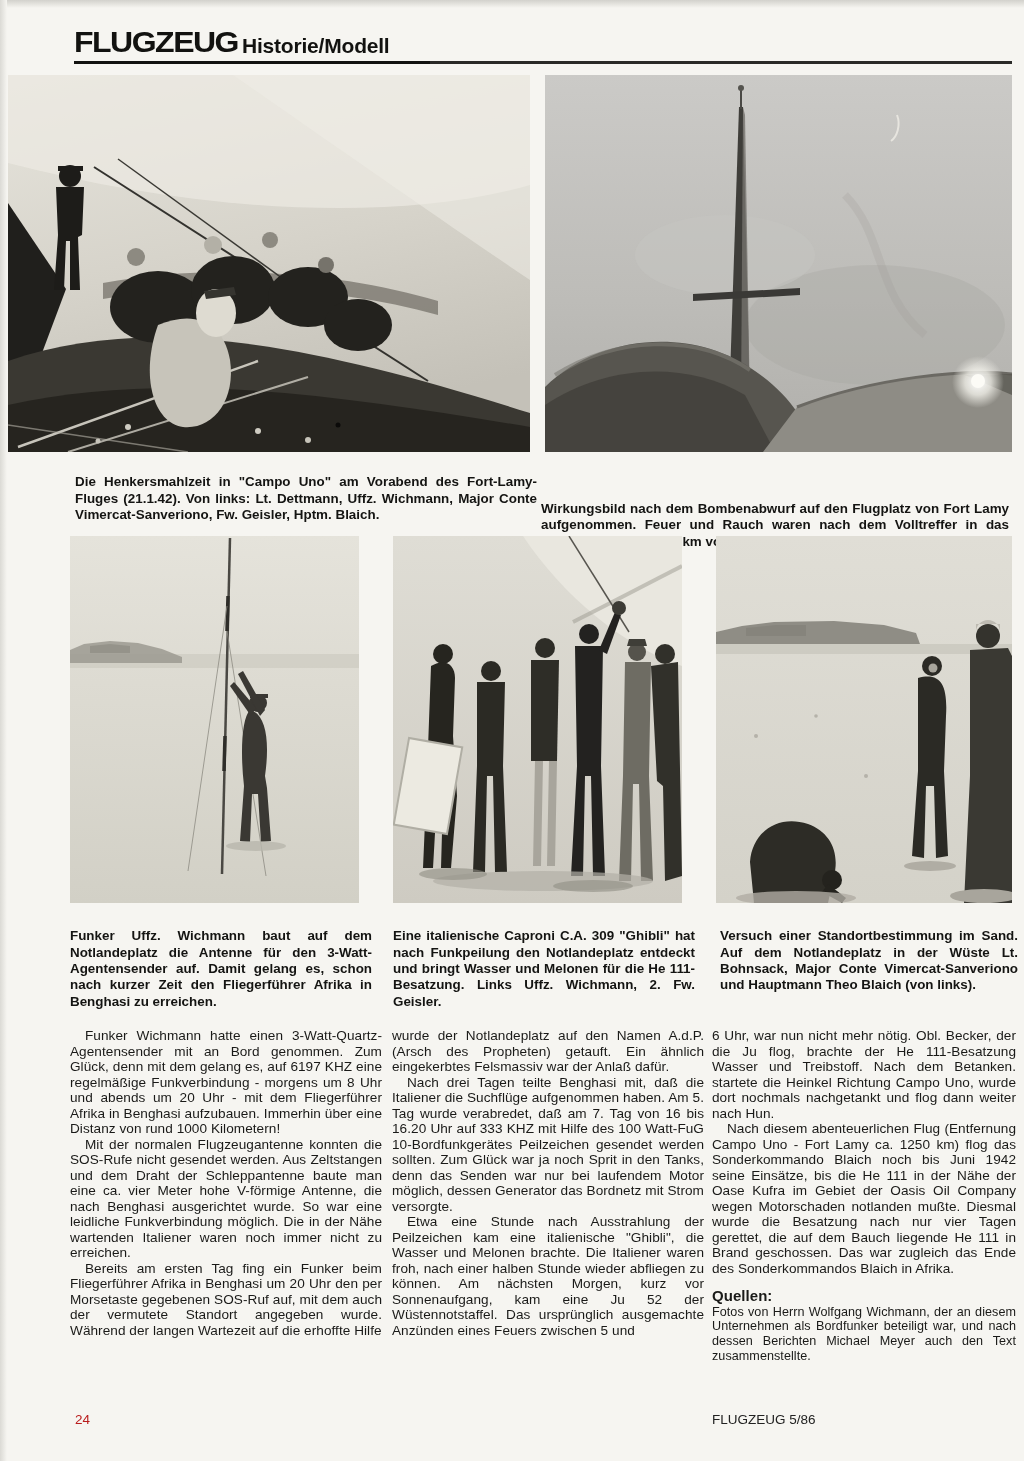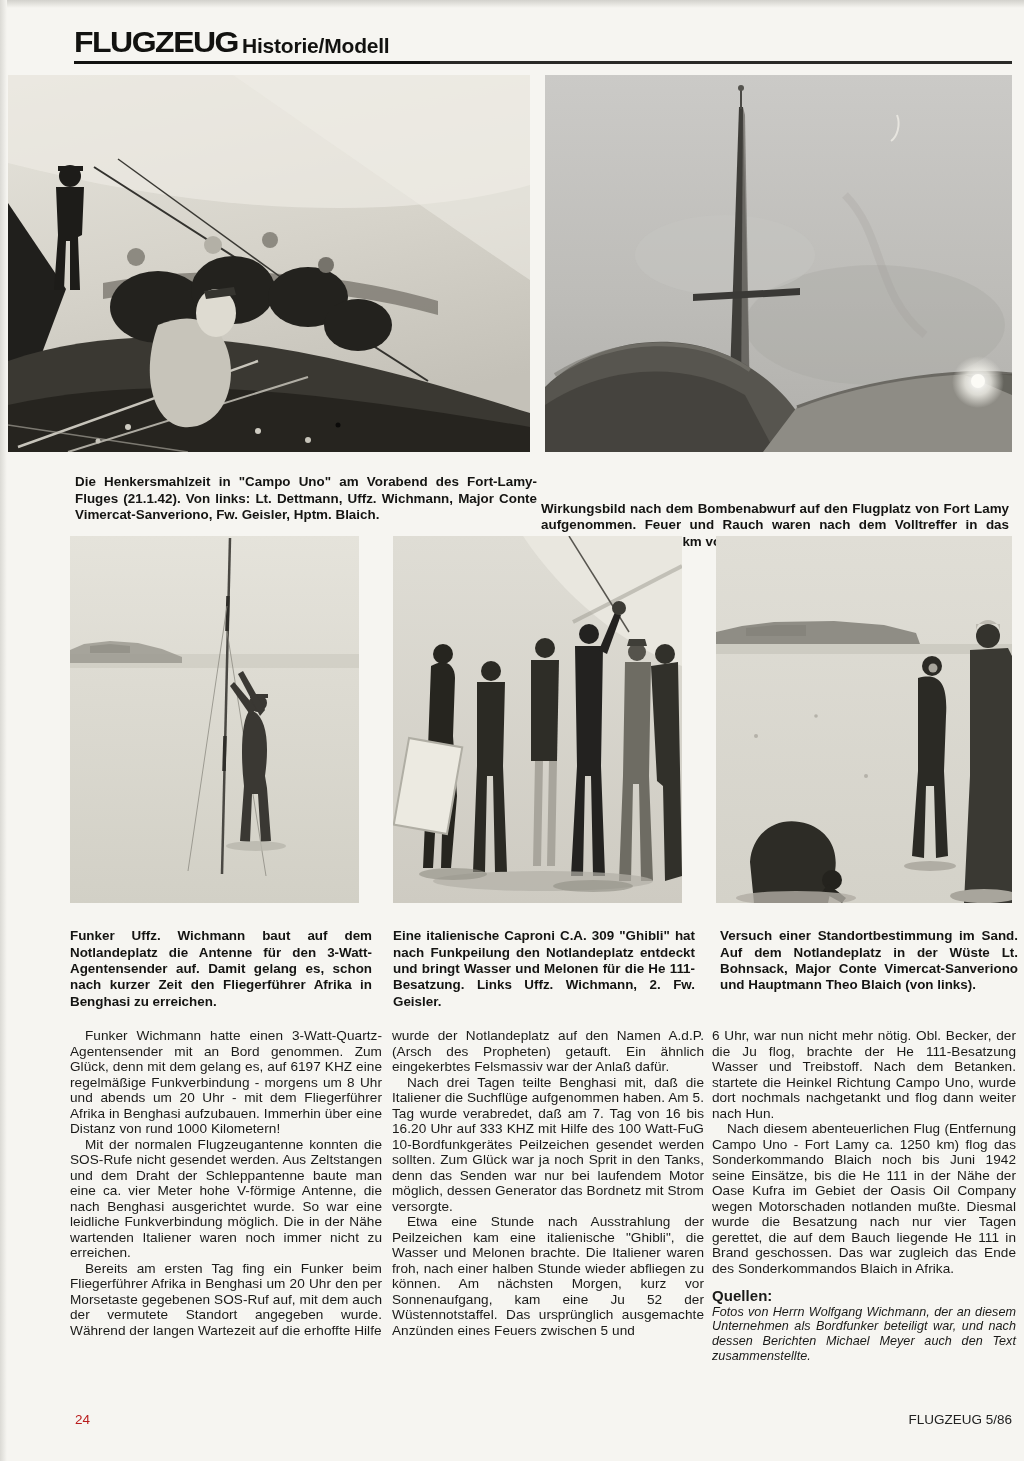--- a/index.html
+++ b/index.html
@@ -38,24 +38,24 @@
   .cap-mid-right  { left:720px; top:915px; width:298px; }
 
   .col { position:absolute; top:1028px; font-size:13.6px; line-height:15.5px;
          text-align:justify; color:#1a1a18; letter-spacing:.05px; }
   .col-1 { left:70px;  width:312px; }
   .col-2 { left:392px; width:312px; }
   .col-3 { left:712px; width:304px; }
   .para { margin:0; text-indent:15px; }
   .para.cont { text-indent:0; }
   .sources-heading { margin:12px 0 0 0; font-size:15px; font-weight:bold; }
-  .sources-text { margin:1px 0 6px 0; font-size:12.6px; line-height:14.9px; text-align:justify;font-style:italic; }
+  .sources-text { margin:1px 0 6px 0; font-size:12.6px; line-height:14.9px; text-align:justify; }
 
   .folio-left  { position:absolute; left:75px; top:1412px; font-size:13.5px; color:#b91c1c; }
-  .folio-right { position:absolute; left:712px; top:1412px; width:300px; text-align:right;
+  .folio-right { position:absolute; left:712px; top:1412px; width:300px; text-align:left;
                  font-size:13.5px; color:#222; }
 </style>
 </head>
 <body>
 
 <div class="page">
   <div class="edge-top"></div>
   <div class="edge-left"></div>
 
   <div class="masthead">

